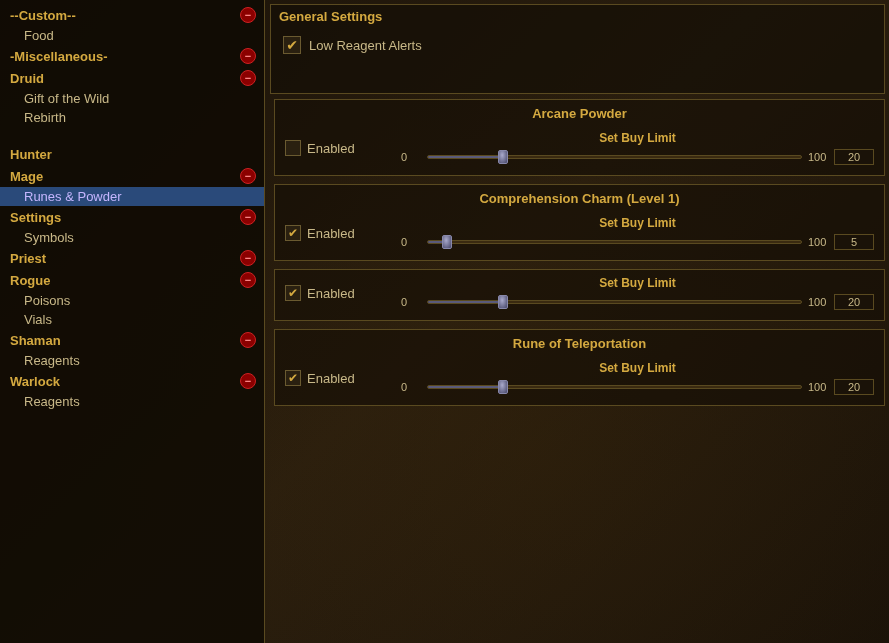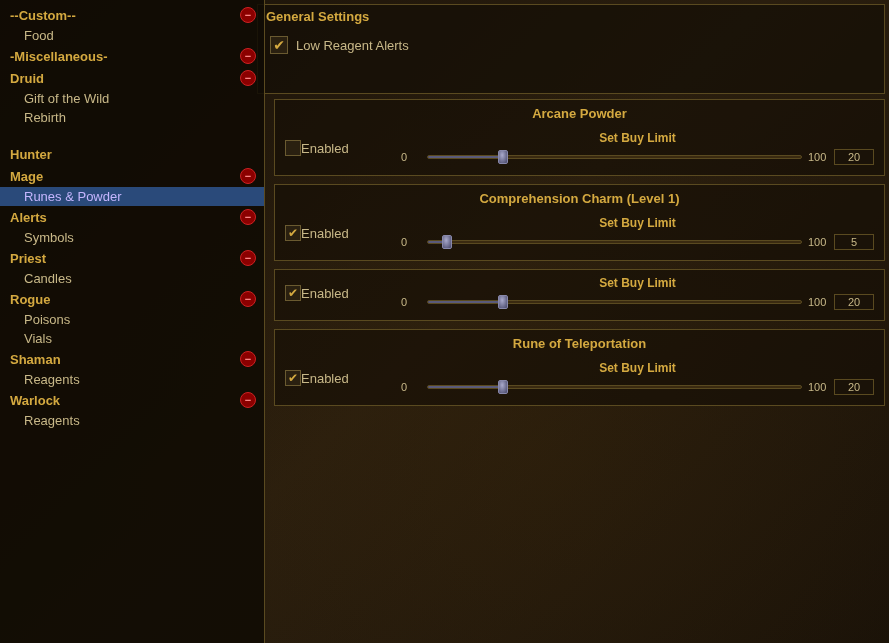--- a/index.html
+++ b/index.html
@@ -19,21 +19,21 @@
       width: 889px;
       height: 643px;
       background: linear-gradient(135deg, #1a1208 0%, #2a1e0e 50%, #1a1208 100%);
       position: relative;
     }
 
     
     .general-settings-panel {
       position: absolute;
       top: 0;
-      left: 253px;
+      left: 266px;
       right: 0;
       height: 90px;
       border: 1px solid #5a4a20;
       background: rgba(20, 14, 5, 0.7);
       margin: 4px;
     }
 
     .general-settings-title {
       color: #d4a940;
       font-size: 13px;
@@ -179,20 +179,21 @@
     .item-card-body {
       display: flex;
       align-items: center;
       padding: 6px 10px 10px 10px;
       gap: 16px;
     }
 
     .enabled-group {
       display: flex;
       align-items: center;
+      gap: 6px;
       min-width: 100px;
     }
 
     .small-checkbox {
       width: 16px;
       height: 16px;
       background: #2a2010;
       border: 1px solid #6a5a30;
       display: flex;
       align-items: center;
@@ -321,30 +322,29 @@
       <span class="section-name hunter-color">Hunter</span>
     </div>
 
     <div class="sidebar-section-header">
       <span class="section-name mage-color">Mage</span>
       <div class="minus-btn">−</div>
     </div>
     <div class="sidebar-sub-item active">Runes &amp; Powder</div>
 
     <div class="sidebar-section-header">
-      <span class="section-name paladin-color">Alerts</span>
+      <span class="section-name paladin-color">Settings</span>
       <div class="minus-btn">−</div>
     </div>
     <div class="sidebar-sub-item">Symbols</div>
 
     <div class="sidebar-section-header">
       <span class="section-name priest-color">Priest</span>
       <div class="minus-btn">−</div>
     </div>
-    <div class="sidebar-sub-item">Candles</div>
 
     <div class="sidebar-section-header">
       <span class="section-name rogue-color">Rogue</span>
       <div class="minus-btn">−</div>
     </div>
     <div class="sidebar-sub-item">Poisons</div>
     <div class="sidebar-sub-item">Vials</div>
 
     <div class="sidebar-section-header">
       <span class="section-name shaman-color">Shaman</span>

